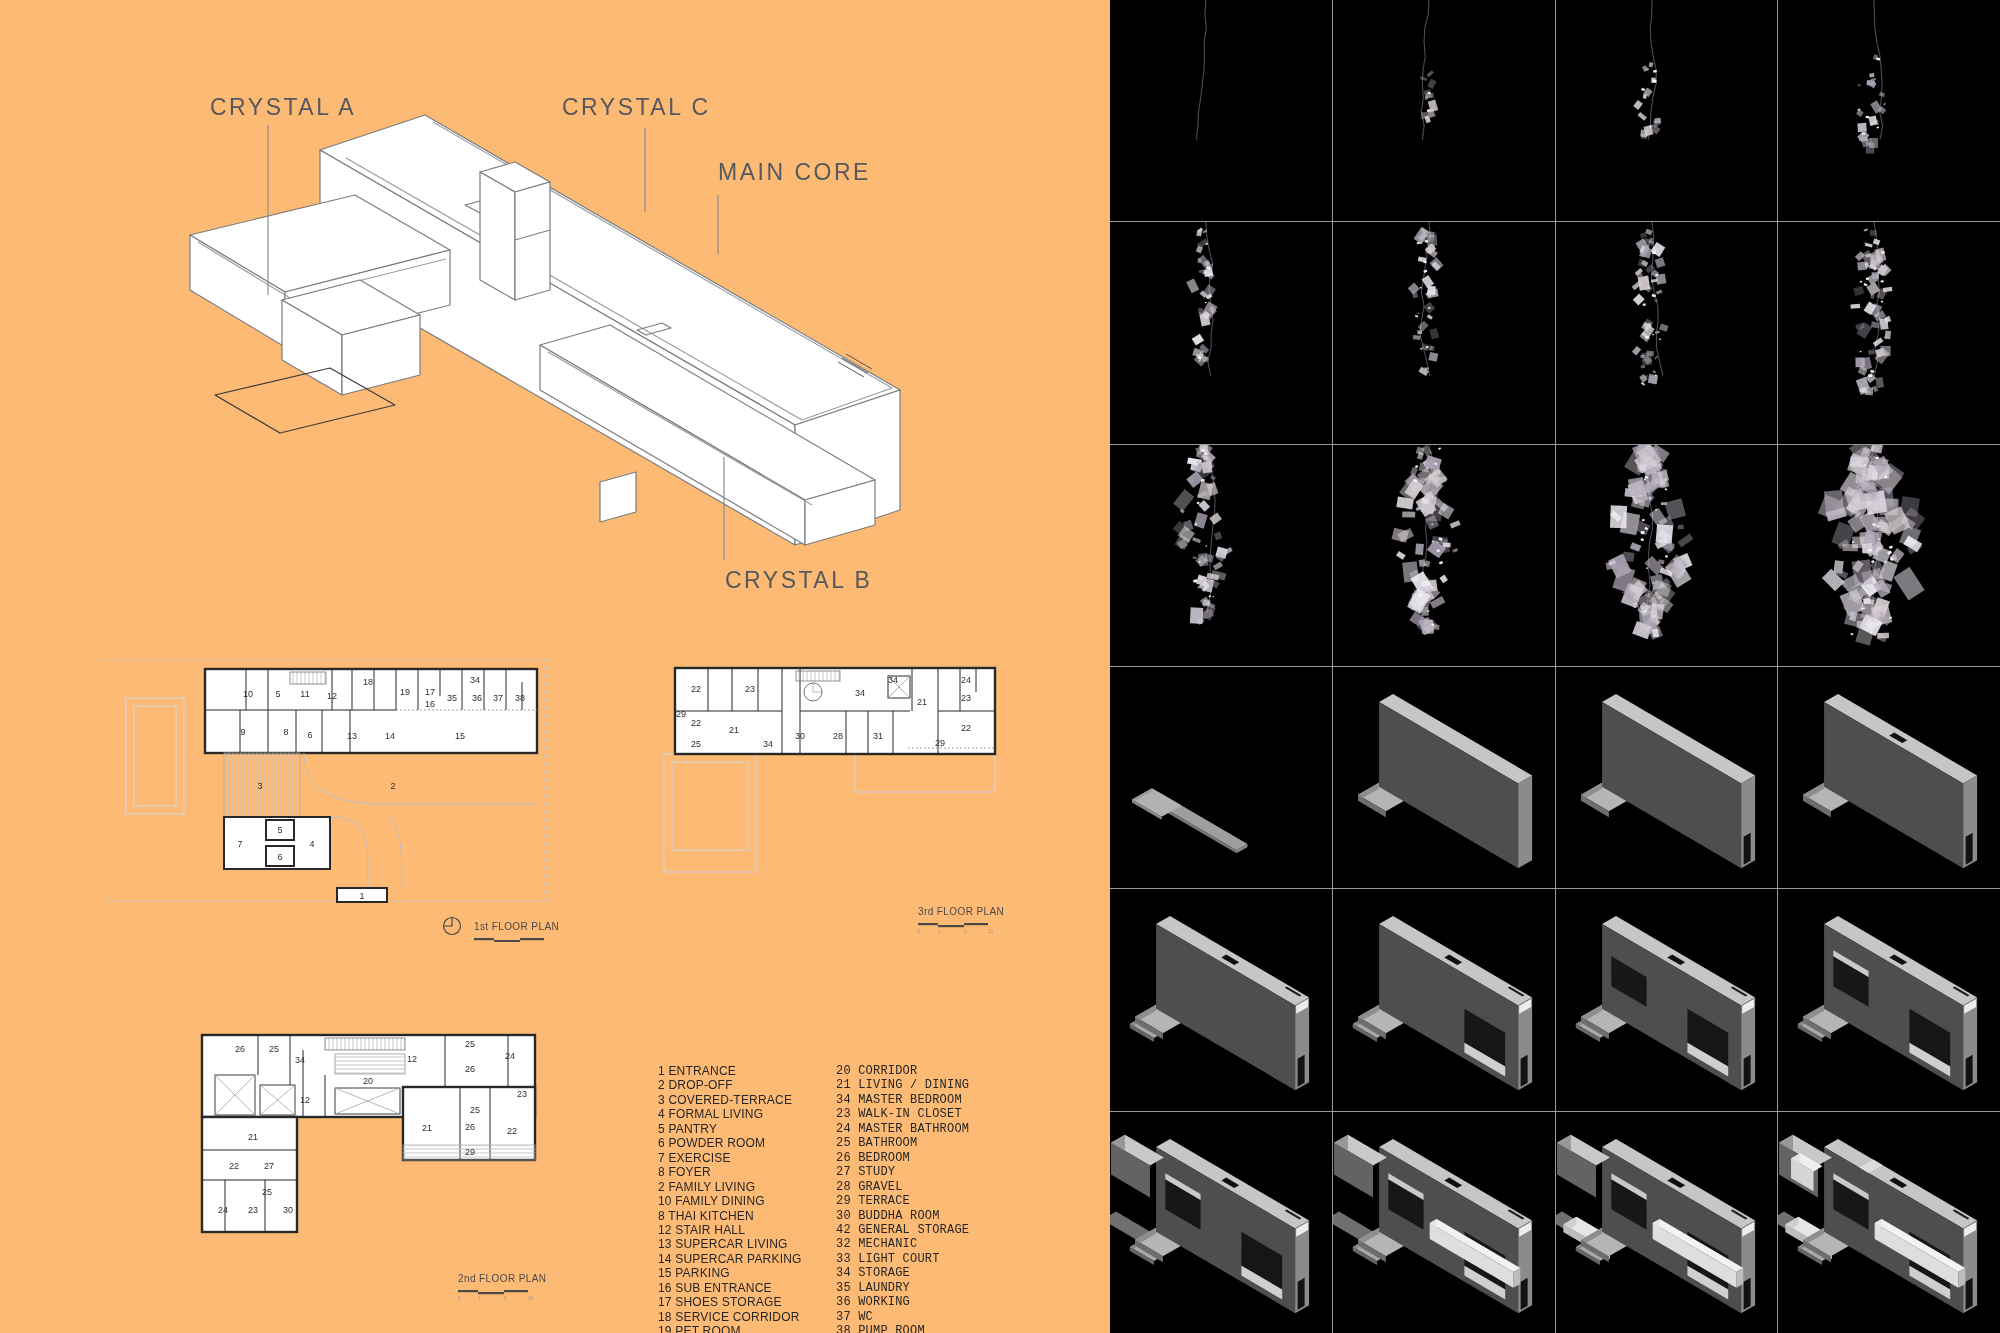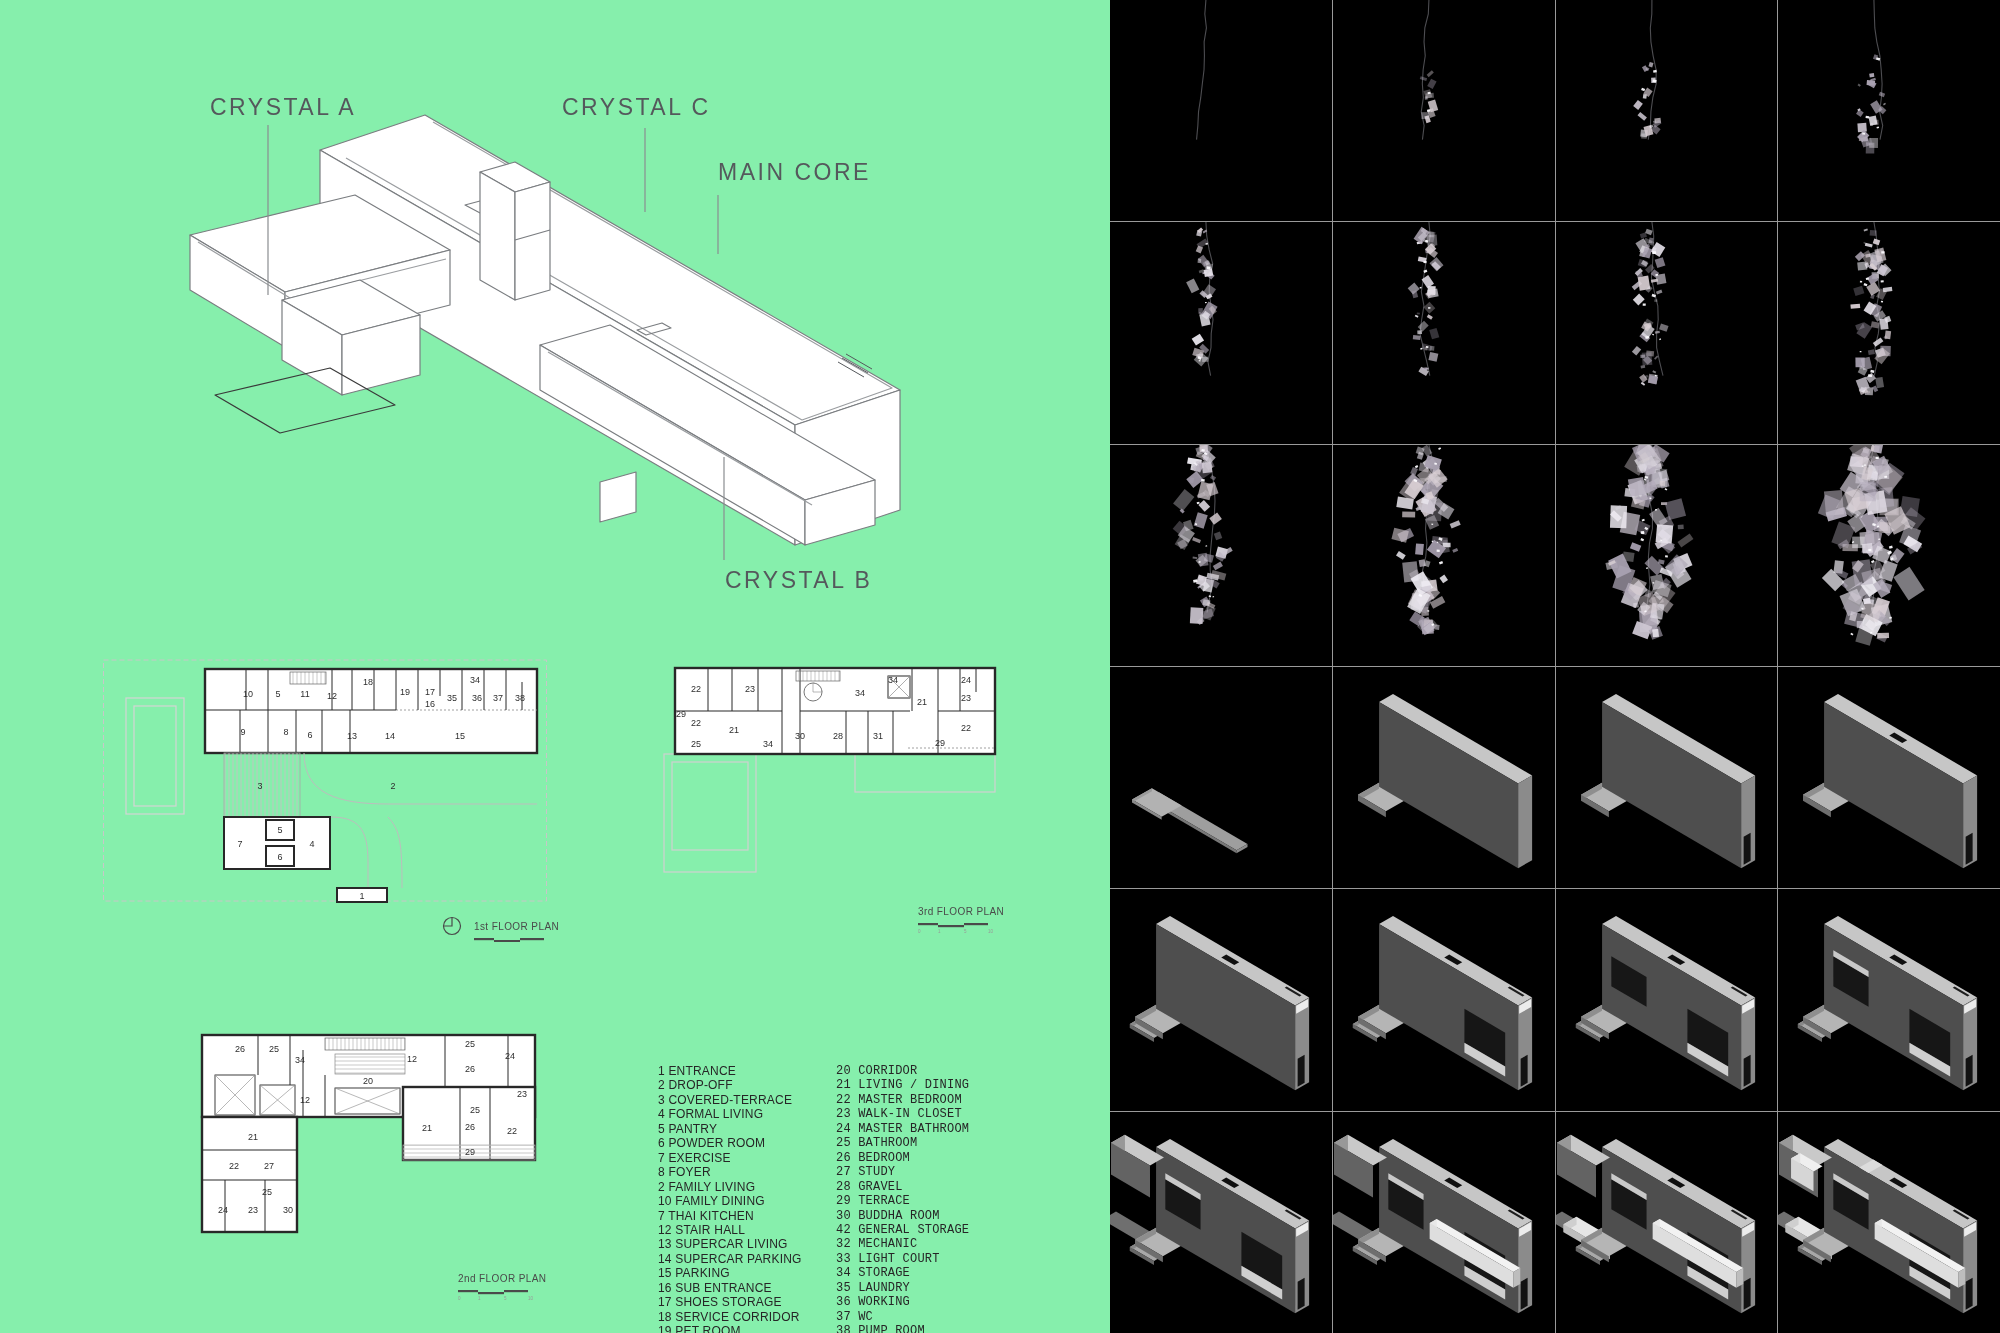--- a/index.html
+++ b/index.html
@@ -1,16 +1,16 @@
 <!DOCTYPE html>
 <html><head>
 <meta charset="utf-8">
 <style>
   html,body{margin:0;padding:0;background:#dfe1e3;}
-  #stage{position:relative;width:2000px;height:1333px;background:#86efac;overflow:hidden;
+  #stage{position:relative;width:2000px;height:1333px;background:#fdba74;overflow:hidden;
          font-family:"Liberation Sans", sans-serif;}
   
   .abs{position:absolute;}
   svg{display:block;}
   .legend{position:absolute;left:658px;top:1064px;display:flex;gap:10px;
           color:#262626;font-size:12px;line-height:14.45px;letter-spacing:.2px;}
   .legend .col{display:flex;flex-direction:column;}
   .legend .col1{width:168px;}
   .legend .col2{width:160px;font-family:Liberation Mono, monospace;}
   
@@ -282,34 +282,34 @@
         <div class="legend-item">1 ENTRANCE</div>
         <div class="legend-item">2 DROP-OFF</div>
         <div class="legend-item">3 COVERED-TERRACE</div>
         <div class="legend-item">4 FORMAL LIVING</div>
         <div class="legend-item">5 PANTRY</div>
         <div class="legend-item">6 POWDER ROOM</div>
         <div class="legend-item">7 EXERCISE</div>
         <div class="legend-item">8 FOYER</div>
         <div class="legend-item">2 FAMILY LIVING</div>
         <div class="legend-item">10 FAMILY DINING</div>
-        <div class="legend-item">7 THAI KITCHEN</div>
+        <div class="legend-item">8 THAI KITCHEN</div>
         <div class="legend-item">12 STAIR HALL</div>
         <div class="legend-item">13 SUPERCAR LIVING</div>
         <div class="legend-item">14 SUPERCAR PARKING</div>
         <div class="legend-item">15 PARKING</div>
         <div class="legend-item">16 SUB ENTRANCE</div>
         <div class="legend-item">17 SHOES STORAGE</div>
         <div class="legend-item">18 SERVICE CORRIDOR</div>
         <div class="legend-item">19 PET ROOM</div>
       </div>
     <div class="col col2">
         <div class="legend-item">20 CORRIDOR</div>
         <div class="legend-item">21 LIVING / DINING</div>
-        <div class="legend-item">22 MASTER BEDROOM</div>
+        <div class="legend-item">34 MASTER BEDROOM</div>
         <div class="legend-item">23 WALK-IN CLOSET</div>
         <div class="legend-item">24 MASTER BATHROOM</div>
         <div class="legend-item">25 BATHROOM</div>
         <div class="legend-item">26 BEDROOM</div>
         <div class="legend-item">27 STUDY</div>
         <div class="legend-item">28 GRAVEL</div>
         <div class="legend-item">29 TERRACE</div>
         <div class="legend-item">30 BUDDHA ROOM</div>
         <div class="legend-item">42 GENERAL STORAGE</div>
         <div class="legend-item">32 MECHANIC</div>

